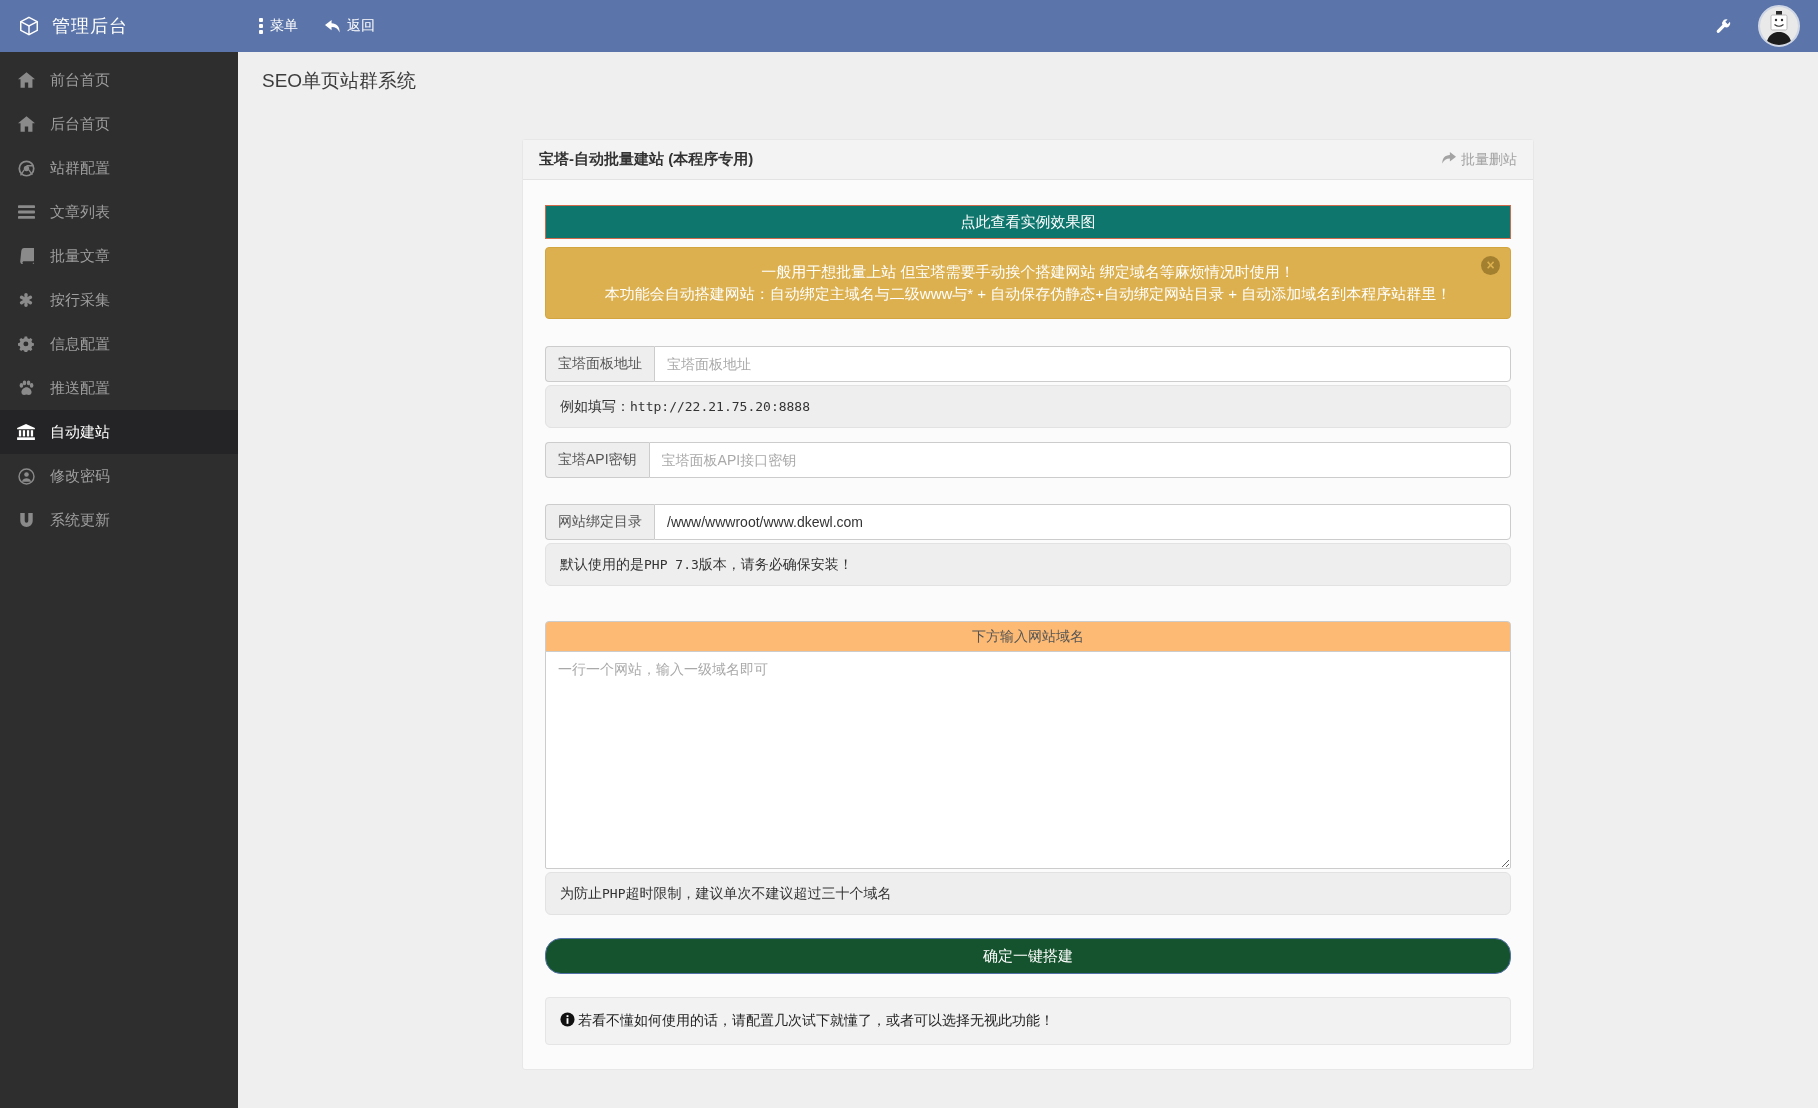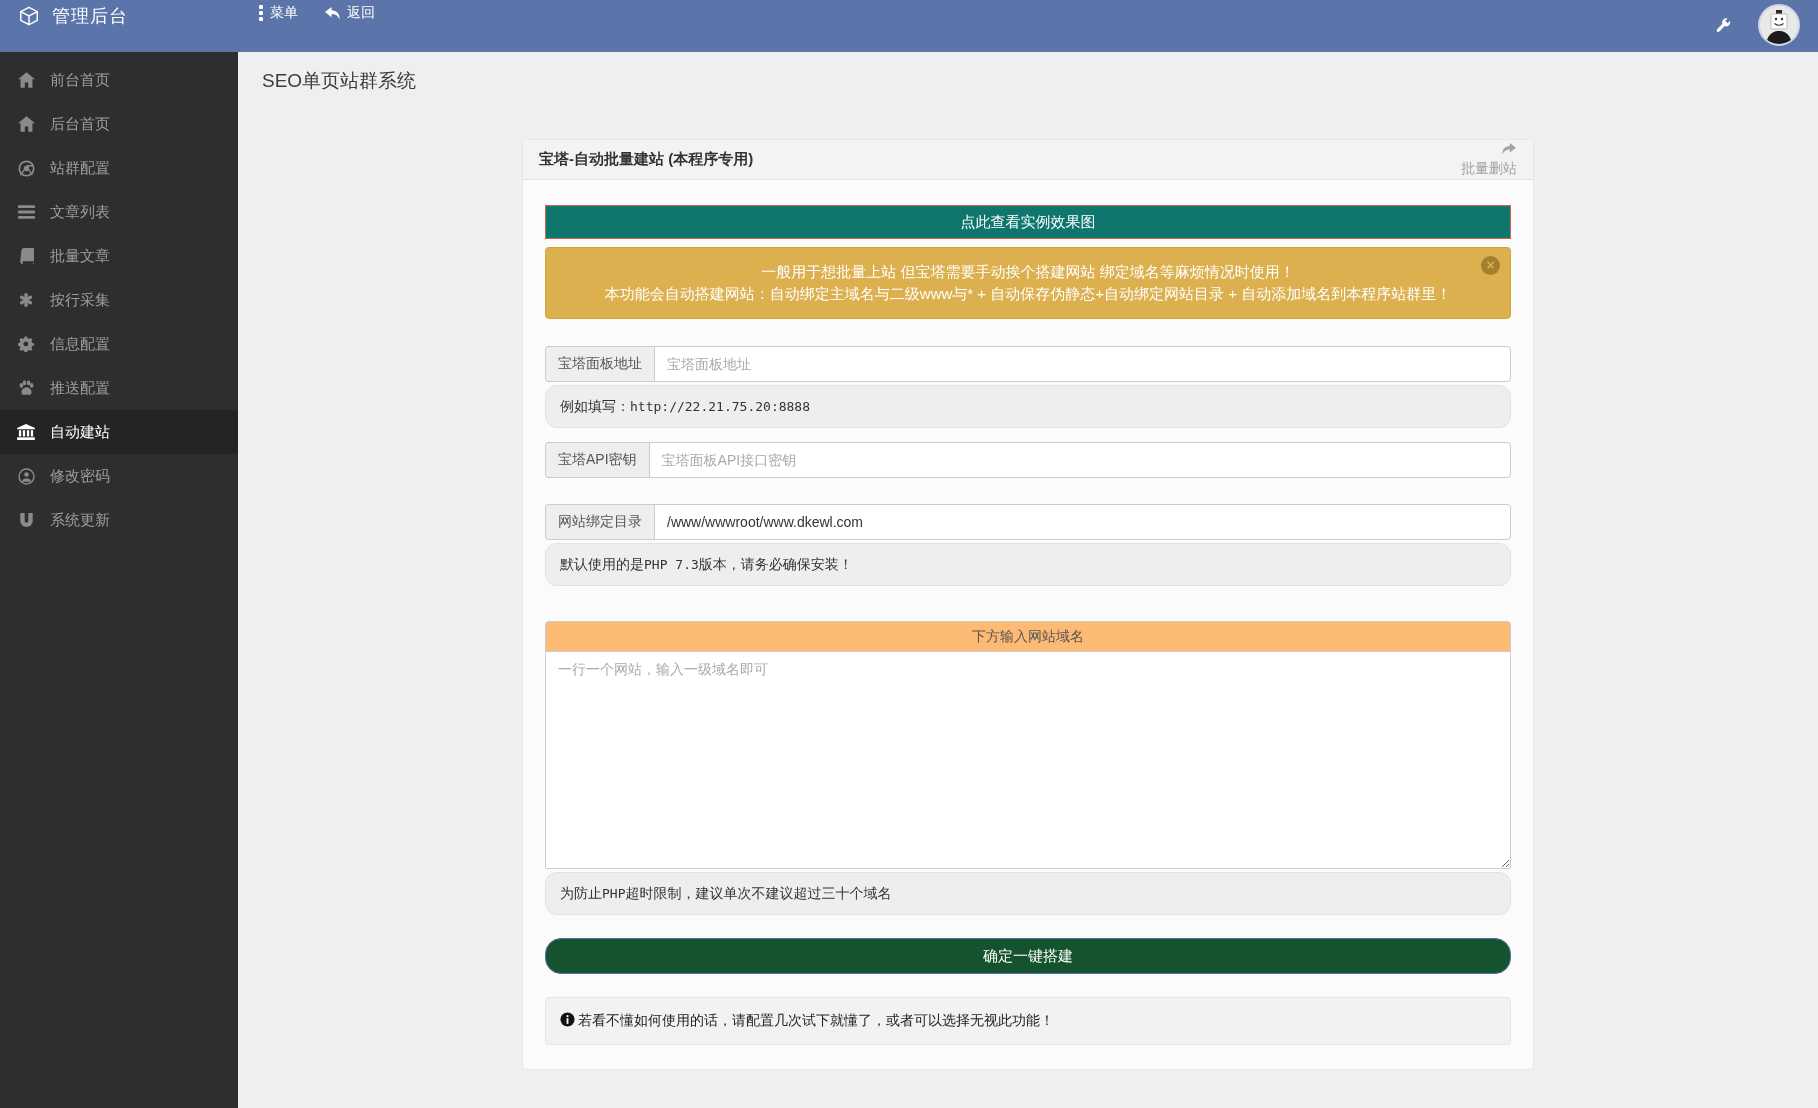--- a/index.html
+++ b/index.html
@@ -1,20 +1,20 @@
 <!DOCTYPE html>
 <html><head>
 <meta charset="utf-8">
 <style>
   * { margin:0; padding:0; box-sizing:border-box; }
   html,body { width:1818px; height:1108px; overflow:hidden;
     font-family:"Liberation Sans","DejaVu Sans",sans-serif; background:#efefef; }
 
   
-  .topbar { height:52px; background:#5b74a9; display:flex; align-items:flex-start;
+  .topbar { height:52px; background:#5b74a9; display:flex; align-items:center;
     color:#fff; padding:4px 18px; position:relative; }
   .brand { display:flex; align-items:center; gap:12px; width:222px; }
   .brand-title { font-size:18px; letter-spacing:1px; }
   .nav-links { display:flex; align-items:center; gap:26px; margin-left:18px; font-size:14px; }
   .nav-link { display:flex; align-items:center; gap:6px; cursor:pointer; }
   .topbar-right { margin-left:auto; display:flex; align-items:center; gap:26px; }
   .avatar { width:42px; height:42px; border-radius:50%; background:#dcdcdc;
     border:2px solid #cfd6e6; overflow:hidden; display:block; }
 
   
@@ -30,22 +30,22 @@
   .main { flex:1; }
   .page-title { font-size:19px; color:#3c3c3c; font-weight:400;
     margin:16px 0 0 24px; }
 
   
   .panel { width:1012px; margin:45px auto 0 auto; background:#fbfbfb;
     border:1px solid #e7e7e7; border-radius:3px; }
   .panel-header { height:40px; background:#f3f3f3; border-bottom:1px solid #e3e3e3;
     display:flex; align-items:center; padding:0 16px; }
   .panel-title { font-size:15px; font-weight:bold; color:#333; }
-  .panel-action { margin-left:auto; display:flex; align-items:flex-end; gap:4px;
-    color:#a3a3a3; font-size:14px; cursor:pointer;flex-direction:column; }
+  .panel-action { margin-left:auto; display:flex; align-items:flex-start; gap:4px;
+    color:#a3a3a3; font-size:14px; cursor:pointer; }
   .panel-body { padding:25px 22px 4px 22px; }
 
   .btn-example { display:block; width:100%; height:34px; background:#0f766e;
     border:1px solid #d06a4a; border-radius:0; color:#fff; font-size:15px;
     cursor:pointer; margin-bottom:8px; font-family:inherit; }
 
   .alert-gold { position:relative; background:#ddb04f; border:1px solid #d3a53f;
     border-radius:4px; color:#fff; font-size:15px; text-align:center;
     padding:13px 46px; line-height:22px; margin-bottom:27px; }
   .alert-close { position:absolute; top:8px; right:10px; width:19px; height:19px;
@@ -54,21 +54,21 @@
 
   .igroup { display:flex; width:100%; margin-bottom:3px; }
   .iaddon { background:#eee; border:1px solid #ccc; border-right:0;
     border-radius:4px 0 0 4px; padding:0 12px; height:36px; display:flex;
     align-items:center; font-size:14px; color:#555; white-space:nowrap; }
   .igroup input { flex:1; height:36px; border:1px solid #ccc; border-radius:0 4px 4px 0;
     padding:0 12px; font-size:14px; color:#333; background:#fff; outline:none;
     font-family:inherit; }
   .igroup input::placeholder { color:#a9a9a9; }
 
-  .well { background:#eee; border:1px solid #e2e2e2; border-radius:12px;
+  .well { background:#eee; border:1px solid #e2e2e2; border-radius:6px;
     padding:11px 14px; font-size:14px; color:#333; line-height:18px; }
   .well code, .mono { font-family:"DejaVu Sans Mono","Liberation Mono",monospace;
     font-size:13px; color:#333; }
   .mb14 { margin-bottom:14px; }
   .mb26 { margin-bottom:26px; }
   .mb35 { margin-bottom:35px; }
 
   .domain-header { height:31px; border:1px solid #ccc; border-radius:4px 4px 0 0;
     background:#fdba74; display:flex; align-items:center; justify-content:center;
     font-size:14px; color:#555; }

